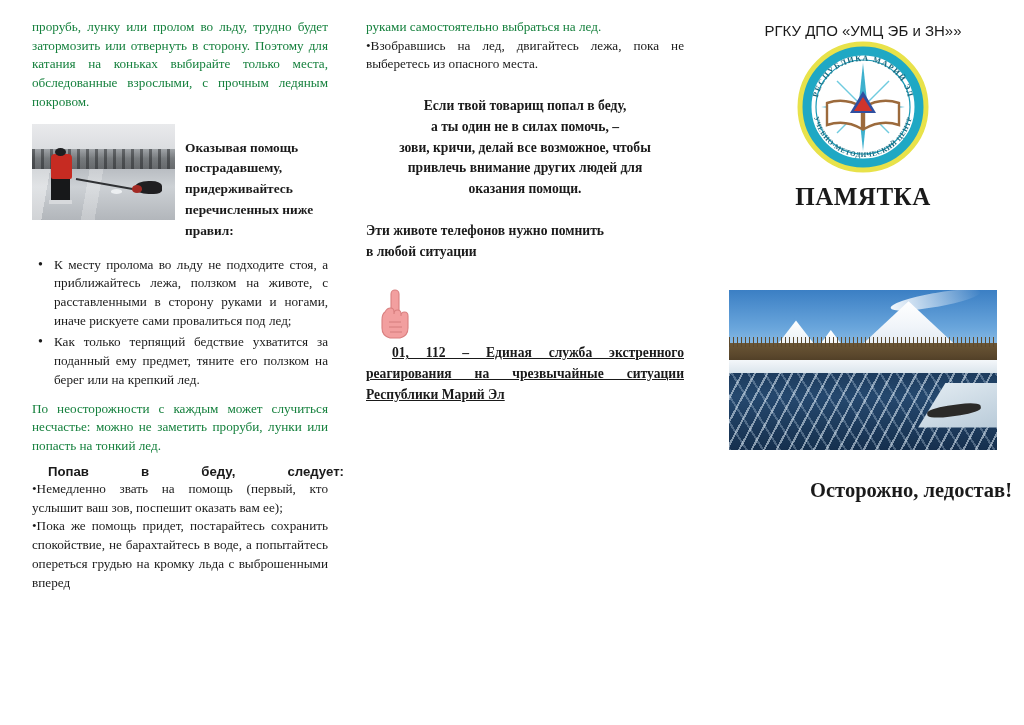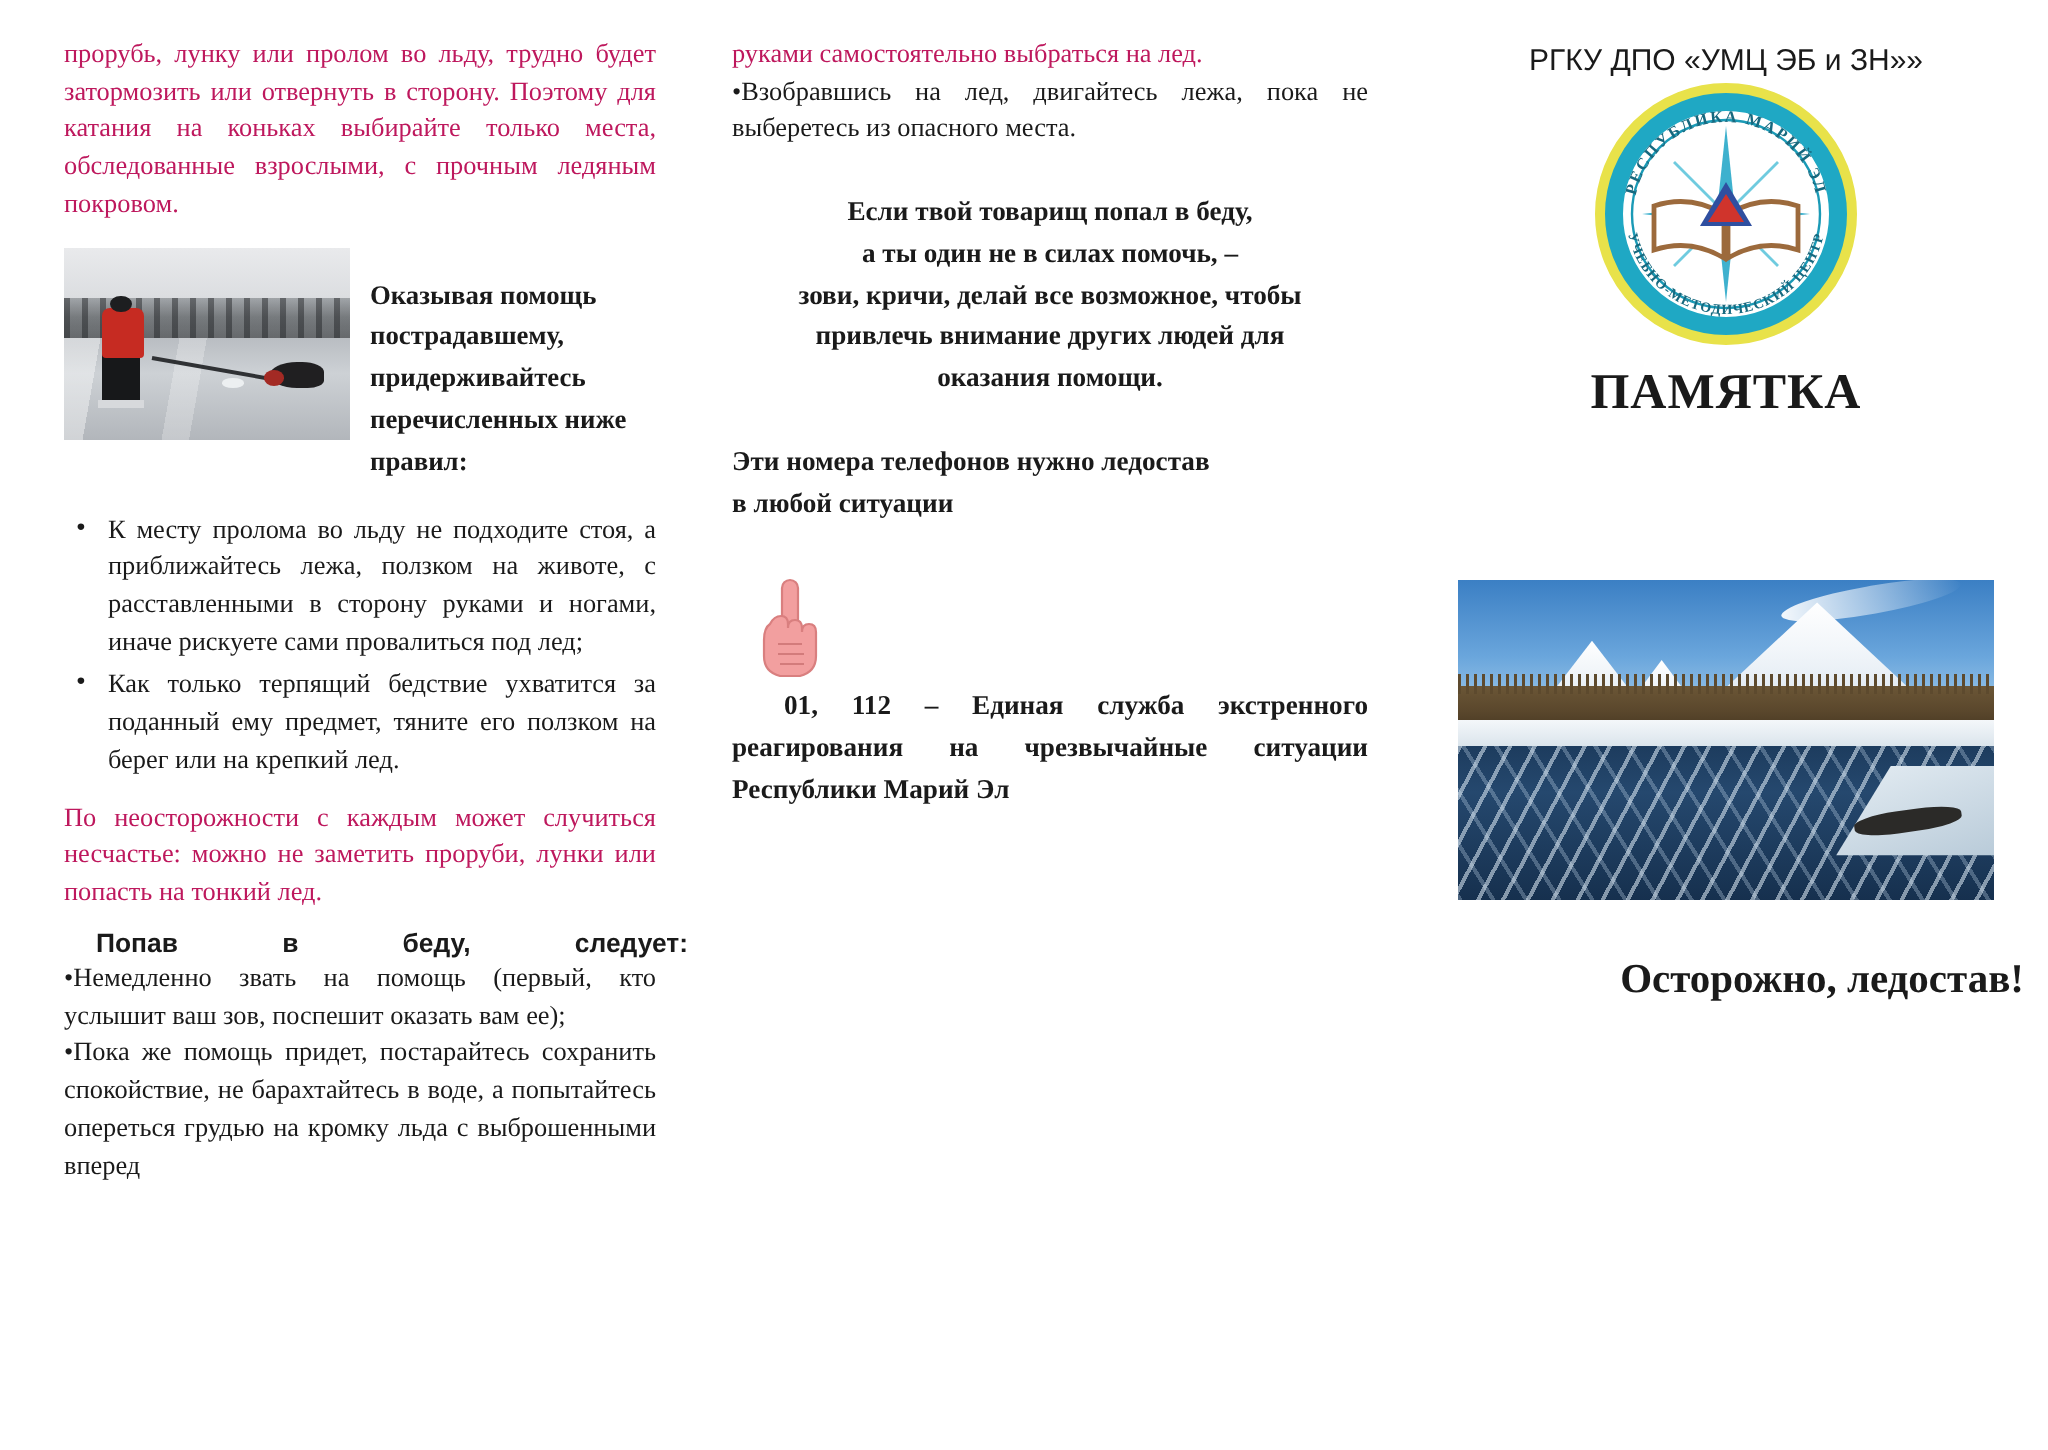--- a/index.html
+++ b/index.html
@@ -33,21 +33,21 @@
   .col-right { left: 702px; width: 322px; padding: 14px 12px 0 12px; }
 
   
   .body-txt {
     font-family: "Liberation Serif", serif;
     font-size: 13.2px;
     line-height: 1.42;
     text-align: justify;
     text-justify: inter-word;
     margin: 0 0 8px 0;
-    color: #be185d;
+    color: #15803d;
   }
   .body-txt.nogap { margin-bottom: 0; }
 
   
   .intro { margin-bottom: 12px; }
 
   
   .photo-row {
     display: flex;
     align-items: flex-start;
@@ -189,20 +189,21 @@
   .hand-wrap { margin: 26px 0 2px 14px; }
   .phone-block {
     font-family: "Liberation Serif", serif;
     font-weight: bold;
     font-size: 13.6px;
     line-height: 1.55;
     text-align: justify;
     text-justify: inter-word;
     margin: 0;
     text-indent: 26px;
+    text-decoration: underline;
   }
 
   
   .org-title {
     font-family: Liberation Sans, sans-serif;
     font-size: 15px;
     text-align: center;
     margin: 8px 0 2px 0;
     white-space: nowrap;
   }
@@ -347,21 +348,21 @@
 
     <div class="center-bold">
       <div>Если твой товарищ попал в беду,</div>
       <div>а ты один не в силах помочь, –</div>
       <div>зови, кричи, делай все возможное, чтобы</div>
       <div>привлечь внимание других людей для</div>
       <div>оказания помощи.</div>
     </div>
 
     <div class="left-bold">
-      <div>Эти номера телефонов нужно ледостав</div>
+      <div>Эти животе телефонов нужно помнить</div>
       <div>в любой ситуации</div>
     </div>
 
     <div class="hand-wrap">
       <svg class="hand-icon" width="34" height="52" viewBox="0 0 34 52">
         <g fill="#f29f9f" stroke="#d97f7f" stroke-width="1.1">
           <rect x="11" y="2" width="8" height="24" rx="4"></rect>
           <path d="M5 24 q-3 2 -3 8 v8 q0 8 8 10 h10 q8 -2 8 -10 v-12 q0 -4 -3.5 -4 t-3.5 4 v-2 q0 -4 -3.5 -4 t-3.5 4 v-2 q0 -4 -3.5 -4 T5 24 z"></path>
         </g>
         <g stroke="#d07878" stroke-width="0.9" fill="none">

